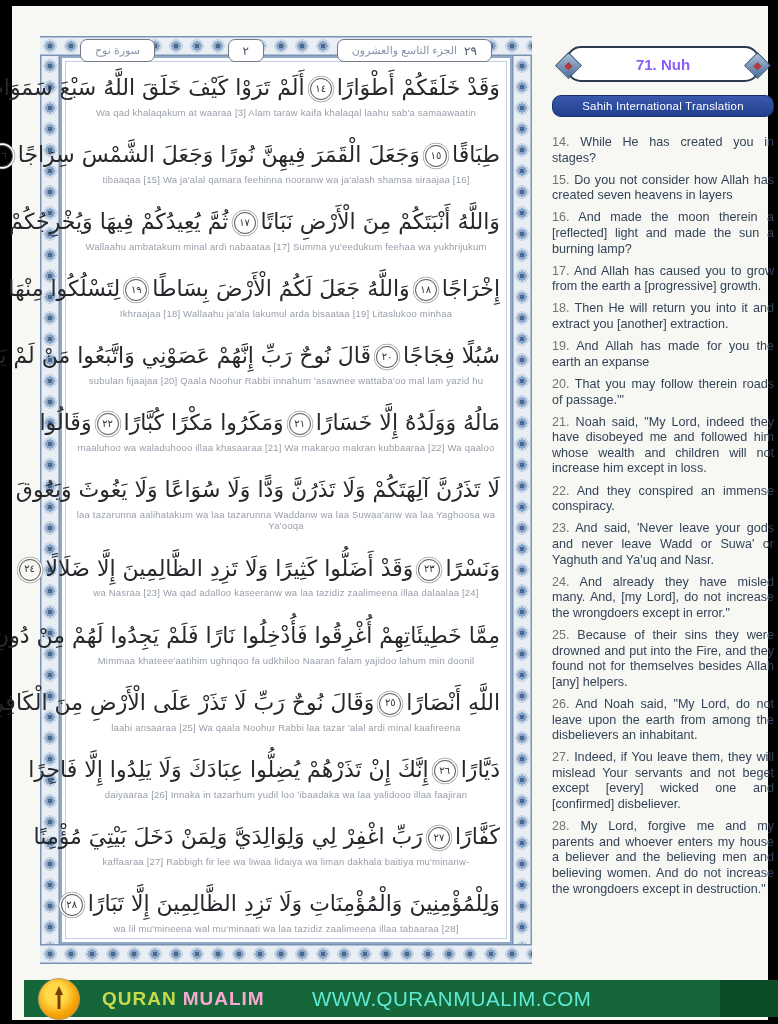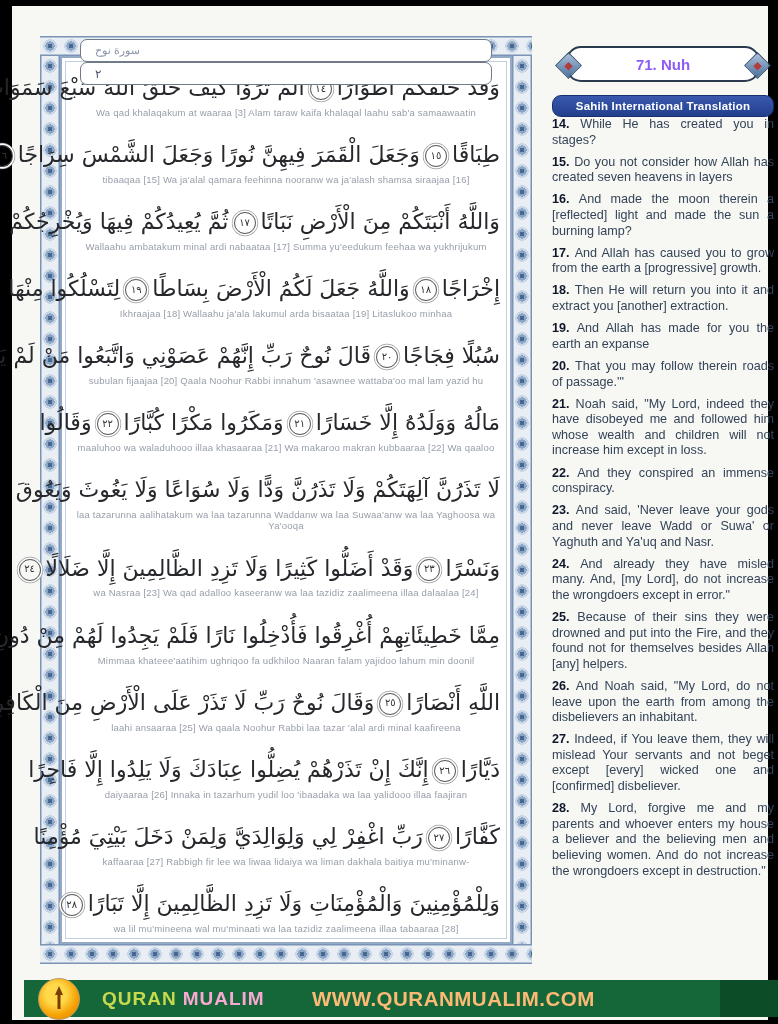--- a/index.html
+++ b/index.html
@@ -17,21 +17,21 @@
   .orn-top{top:0;} .orn-bot{bottom:0;}
   .orn-v{top:20px;bottom:20px;width:20px;
     background-image:radial-gradient(circle at 10px 10px,#49688f 2.3px,#8aa5c6 2.3px 4.6px,#c9d6e6 4.6px 6.8px,transparent 6.8px);
     background-size:20px 21px;background-repeat:repeat-y;
     box-shadow:inset 1.5px 0 0 #7b93b5, inset -1.5px 0 0 #7b93b5;}
   .orn-left{left:0;} .orn-right{right:0;}
 
   .page-inner{position:absolute;left:20px;right:20px;top:20px;bottom:20px;background:#fff;
     border:2px solid #94a9c5;box-shadow:inset 0 0 0 3px #fff, inset 0 0 0 4px #c3cfde;
     padding:14px 10px 8px;}
-  .tabs{position:absolute;top:-19px;left:18px;right:18px;display:flex;justify-content:space-between;z-index:3;flex-direction:column;}
+  .tabs{position:absolute;top:-19px;left:18px;right:18px;display:flex;justify-content:space-between;z-index:3;}
   .tab{background:#fff;border:1.5px solid #707a89;border-radius:7px;height:21px;
     display:flex;align-items:center;gap:7px;padding:0 14px;font-size:11px;color:#8793a9;}
   .tab .num{color:#4a5468;font-size:12px;}
   .lines{display:flex;flex-direction:column;justify-content:space-between;height:100%;}
   .qline{text-align:center;}
   .ar{direction:rtl;font-family:"DejaVu Sans",sans-serif;font-size:22px;color:#26282c;
       line-height:1.45;white-space:nowrap;}
   .vnum-circle{display:inline-flex;align-items:center;justify-content:center;width:20px;height:20px;
       border:1.4px solid #555;border-radius:50%;font-size:10px;color:#333;margin:0 5px;
       vertical-align:middle;box-shadow:0 0 0 1.5px #fff,0 0 0 2.2px #999;}
@@ -40,61 +40,65 @@
   
   .trans-panel{position:absolute;left:540px;top:38px;width:222px;}
   .title-frame{position:relative;margin:2px 14px 13px;border:2.5px solid #2a3b50;border-radius:15px;
       background:#fff;height:32px;display:flex;align-items:center;justify-content:center;}
   .surah-title{font-weight:bold;font-size:15px;color:#8b5cf6;}
   .tf-orn{position:absolute;top:50%;width:17px;height:17px;margin-top:-8.5px;
       background:linear-gradient(135deg,#aec2da,#4a6f9d);border:1px solid #31506f;transform:rotate(45deg);}
   .tf-orn::after{content:"";position:absolute;inset:5.5px;background:#b23b3b;}
   .tf-left{left:-9px;} .tf-right{right:-9px;}
   .sahih-bar{background:linear-gradient(#3a59ae,#223f8d);border:1px solid #17306d;border-radius:9px;
-      color:#fff;font-weight:bold;font-size:11.5px;text-align:center;padding:4px 2px;margin-bottom:0;
+      color:#fff;font-weight:normal;font-size:11.5px;text-align:center;padding:4px 2px;margin-bottom:18px;
       letter-spacing:.2px;}
   .verses{font-size:12.6px;line-height:1.24;color:#344458;text-align:justify;}
   .verse{margin-bottom:6.5px;}
-  .verse .vno{font-weight:bold;color:#0f172a;}
+  .verse .vno{font-weight:normal;color:#737373;}
 
   
   .footer{position:absolute;left:12px;bottom:3px;width:758px;height:37px;background:#15673a;}
   .footer-dark{position:absolute;right:0;top:0;bottom:0;width:62px;background:#0c4d28;}
   .logo{position:absolute;left:14px;top:-2px;width:40px;height:40px;border-radius:50%;
       background:radial-gradient(circle at 42% 38%,#ffd94a 0 30%,#f6a205 62%,#d87f00 100%);
       border:1px solid #b96;}
   .logo::before{content:"";position:absolute;left:50%;top:7px;transform:translateX(-50%);
       border-left:4.5px solid transparent;border-right:4.5px solid transparent;border-bottom:9px solid #7b3d02;}
   .logo::after{content:"";position:absolute;left:50%;top:14px;transform:translateX(-50%);
       width:3px;height:16px;background:#7b3d02;}
   .brand{position:absolute;left:78px;top:50%;transform:translateY(-50%);
       font-size:19px;font-weight:bold;letter-spacing:1px;white-space:nowrap;}
   .brand .b1{color:#c8d94c;} .brand .b2{color:#f9a8d4;margin-left:6px;}
   .url{position:absolute;left:288px;top:50%;transform:translateY(-50%);
-      font-size:20.5px;font-weight:bold;color:#fdba74;letter-spacing:.5px;white-space:nowrap;}
+      font-size:20.5px;font-weight:normal;color:#5eead4;letter-spacing:.5px;white-space:nowrap;}
 </style>
 </head>
 <body>
 
 <div class="canvas">
   <div class="paper">
 
     <div class="quran-page">
       <div class="orn orn-h orn-top"></div>
       <div class="orn orn-h orn-bot"></div>
       <div class="orn orn-v orn-left"></div>
       <div class="orn orn-v orn-right"></div>
 
       <div class="page-inner">
         <div class="tabs">
           <div class="tab">
             <span>سورة نوح</span>
           </div>
           <div class="tab">
             <span class="num">٢</span>
+          </div>
+          <div class="tab">
+            <span>الجزء التاسع والعشرون</span>
+            <span class="num">٢٩</span>
           </div>
         </div>
         <div class="lines" id="qlines">
             <div class="qline">
               <div class="ar" dir="rtl"><span>وَقَدْ خَلَقَكُمْ أَطْوَارًا</span><span class="vnum-circle">١٤</span><span>أَلَمْ تَرَوْا كَيْفَ خَلَقَ اللَّهُ سَبْعَ سَمَوَاتٍ</span></div>
               <div class="tr">Wa qad khalaqakum at waaraa  [3]  Alam taraw kaifa khalaqal laahu sab'a samaawaatin</div>
             </div>
             <div class="qline">
               <div class="ar" dir="rtl"><span>طِبَاقًا</span><span class="vnum-circle">١٥</span><span>وَجَعَلَ الْقَمَرَ فِيهِنَّ نُورًا وَجَعَلَ الشَّمْسَ سِرَاجًا</span><span class="vnum-circle">١٦</span></div>
               <div class="tr">tibaaqaa  [15]  Wa ja'alal qamara feehinna nooranw wa ja'alash shamsa siraajaa  [16]</div>

